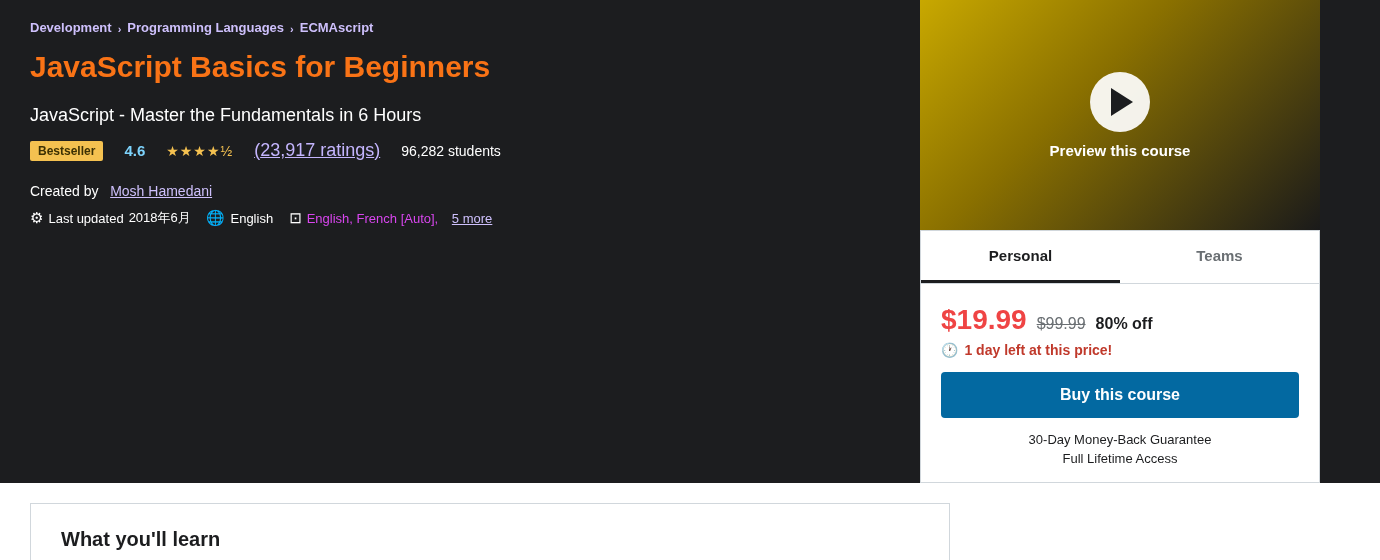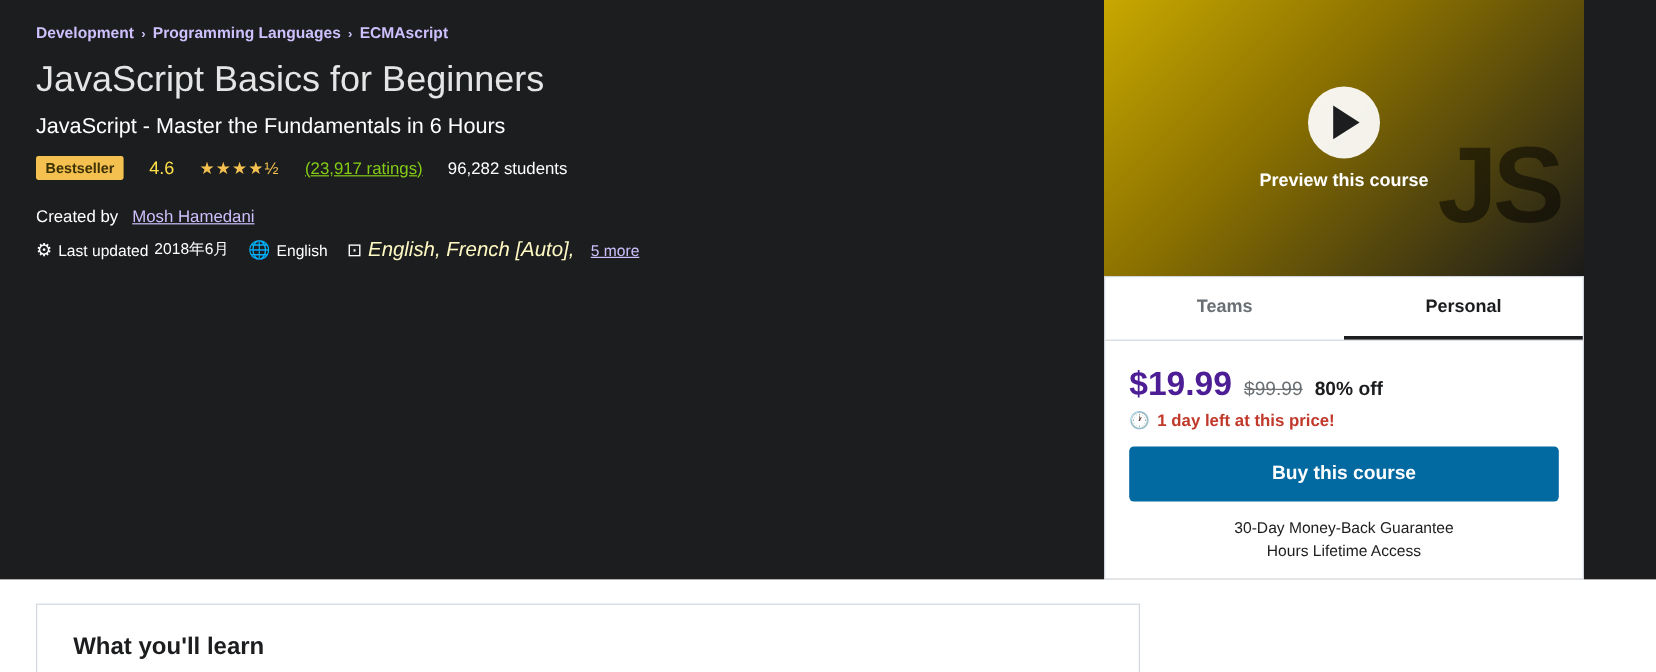--- a/index.html
+++ b/index.html
@@ -25,23 +25,23 @@
       display: flex;
       align-items: flex-end;
       gap: 6px;
     }
 
     .breadcrumb span { color: #cec0fc; font-weight: 600; }
     .breadcrumb .sep { color: #cec0fc; font-size: 11px; }
 
     .course-title {
       font-size: 30px;
-      font-weight: 400;
-      color: #e5e5e5;
-      margin-bottom: 10px;
+      font-weight: 700;
+      color: #f97316;
+      margin-bottom: 20px;
       line-height: 1.2;
     }
 
     .course-subtitle {
       font-size: 18px;
       color: #fff;
       margin-bottom: 14px;
       font-weight: 400;
     }
 
@@ -56,30 +56,30 @@
     .bestseller-badge {
       background: #f4c150;
       color: #3d3103;
       font-size: 12px;
       font-weight: 700;
       padding: 3px 8px;
       border-radius: 2px;
     }
 
     .rating-score {
-      color: #fde047;
-      font-weight: 400;
+      color: #7dd3fc;
+      font-weight: 700;
       font-size: 15px;
     }
 
     .stars { color: #f4c150; font-size: 14px; letter-spacing: 1px; }
 
     .rating-count {
-      color: #84cc16;
-      font-size: 14px;
+      color: #c4b5fd;
+      font-size: 18px;
       text-decoration: underline;
       cursor: pointer;
     }
 
     .students-count { color: #fff; font-size: 14px; }
 
     .creator-row {
       font-size: 14px;
       color: #fff;
       margin-bottom: 10px;
@@ -101,21 +101,21 @@
     }
 
     .meta-item {
       display: flex;
       align-items: center;
       gap: 5px;
     }
 
     .meta-icon { font-size: 15px; }
 
-    .cc-text { color: #fef9c3; font-size: 17px; font-style: italic; }
+    .cc-text { color: #d946ef; font-size: 13px; }
     .cc-link { color: #cec0fc; text-decoration: underline; cursor: pointer; }
 
     
     .preview-panel {
       width: 400px;
       flex-shrink: 0;
       display: flex;
       flex-direction: column;
     }
 
@@ -206,21 +206,21 @@
     .price-row {
       display: flex;
       align-items: baseline;
       gap: 10px;
       margin-bottom: 6px;
     }
 
     .current-price {
       font-size: 28px;
       font-weight: 800;
-      color: #4c1d95;
+      color: #ef4444;
     }
 
     .original-price {
       font-size: 16px;
       color: #6a6f73;
       text-decoration: line-through;
     }
 
     .discount-text {
       font-size: 16px;
@@ -337,32 +337,31 @@
         <span class="cc-text">English, French [Auto],</span>
         <span>&nbsp;</span>
         <span class="cc-link">5 more</span>
       </div>
     </div>
   </div>
 
   <div class="preview-panel">
 
     <div class="video-preview">
-      <div class="js-bg-text">JS</div>
       <div class="play-btn">
         <div class="play-triangle"></div>
       </div>
       <span class="preview-label">Preview this course</span>
     </div>
 
     <div class="purchase-panel">
 
       <div class="plan-tabs">
+        <div class="plan-tab active">Personal</div>
         <div class="plan-tab">Teams</div>
-        <div class="plan-tab active">Personal</div>
       </div>
 
       <div class="purchase-content">
         
         <div class="price-row">
           <span class="current-price">$19.99</span>
           <span class="original-price">$99.99</span>
           <span class="discount-text">80% off</span>
         </div>
 
@@ -370,21 +369,21 @@
         <div class="urgency-row">
           <span class="clock-icon">🕐</span>
           <span>1 day left at this price!</span>
         </div>
 
         
         <button class="buy-btn">Buy this course</button>
 
         
         <div class="guarantee-row">30-Day Money-Back Guarantee</div>
-        <div class="lifetime-row">Hours Lifetime Access</div>
+        <div class="lifetime-row">Full Lifetime Access</div>
       </div>
     </div>
   </div>
 </div>
 
 <div class="bottom-section">
 
   <div class="learn-section">
     <h2 class="learn-title">What you'll learn</h2>
 

